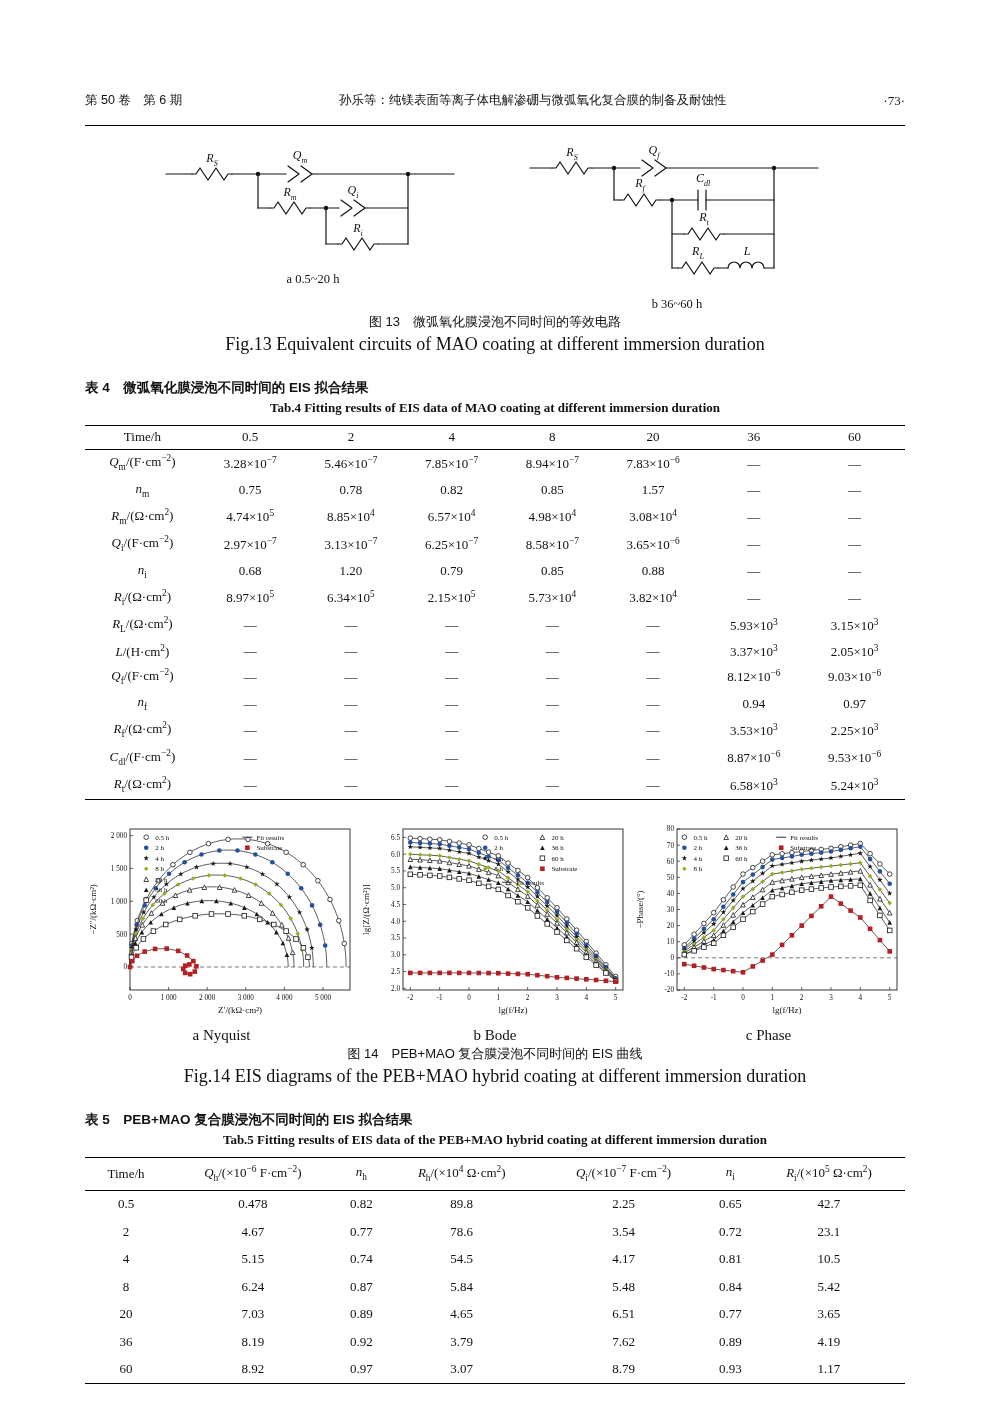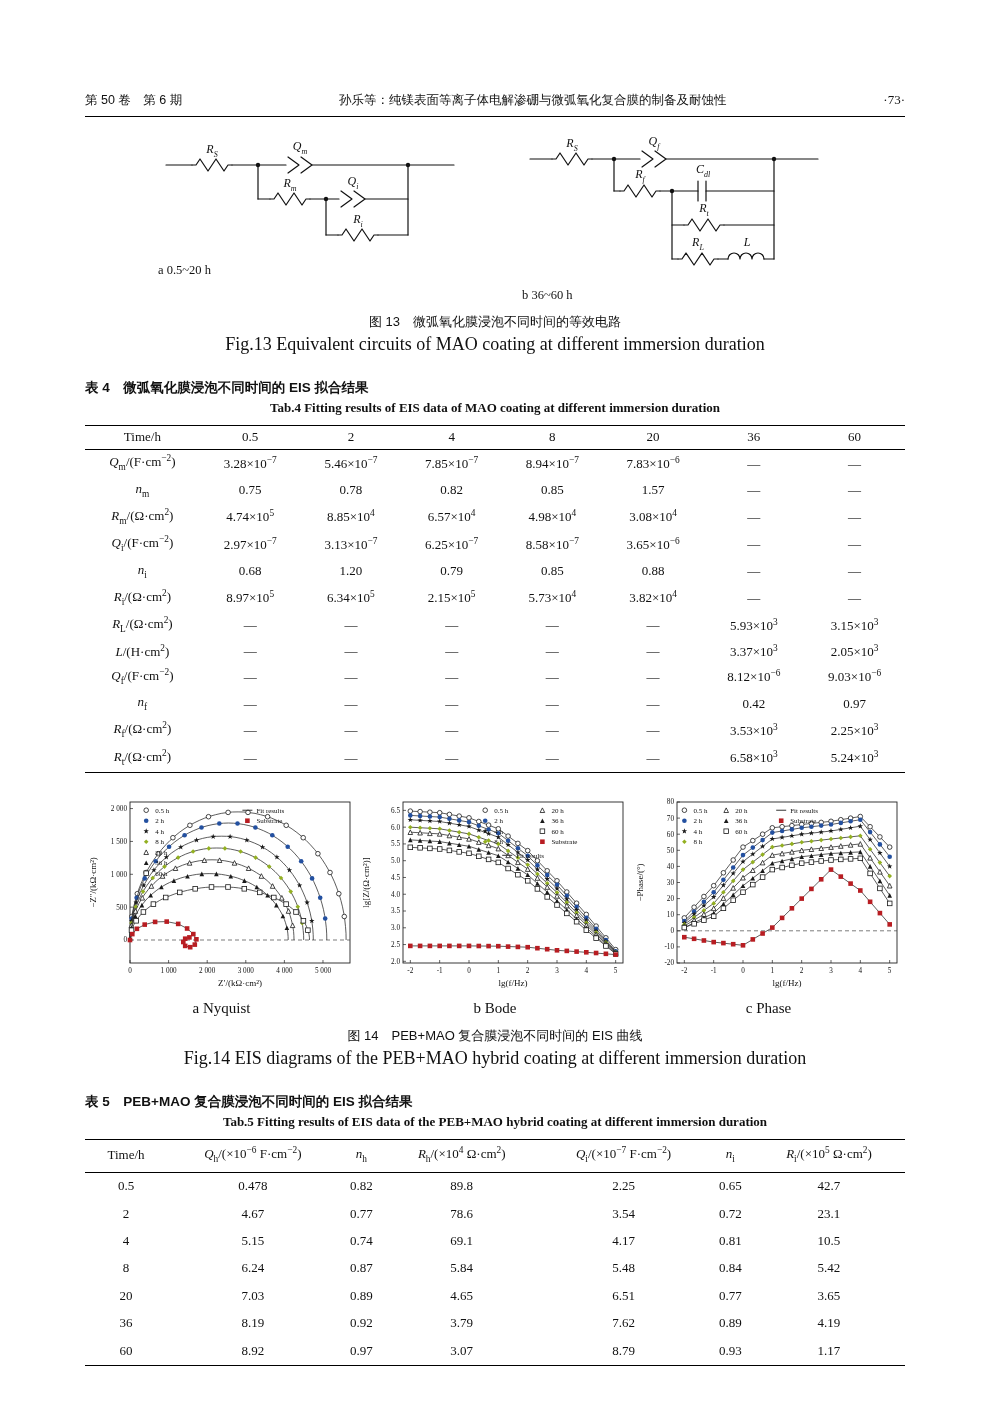--- a/index.html
+++ b/index.html
@@ -1,30 +1,30 @@
 <!DOCTYPE html>
 <html><head>
 <meta charset="utf-8">
 <style>
   html,body{margin:0;padding:0;background:#e8e8e8;}
   .page{width:993px;height:1404px;margin:0 auto;background:#fff;box-sizing:border-box;
         padding:92px 88px 30px 85px;font-family:"Liberation Serif",serif;color:#111;
         position:relative;overflow:hidden;}
   
-  .hdr{display:flex;align-items:flex-start;font-size:13px;padding-bottom:7px;border-bottom:1.4px solid #000;}
+  .hdr{display:flex;align-items:flex-end;font-size:13px;padding-bottom:16px;border-bottom:1.4px solid #000;}
   .hdr .left{white-space:nowrap;font-family:"Liberation Sans",sans-serif;font-size:12.5px;}
   .hdr .center{flex:1;text-align:center;font-family:"Liberation Sans",sans-serif;font-size:12.5px;}
   .hdr .right{white-space:nowrap;}
   
   .circuits{display:flex;justify-content:center;gap:54px;margin-top:20px;}
-  .circuit-block{}
+  .circuit-block{text-align:center;}
   .circuit-label{font-size:12.5px;margin-top:2px;}
   .clabel{font:italic 12px "Liberation Serif",serif;fill:#111;text-anchor:middle;}
   
-  .fig-cap-zh{text-align:center;font-family:"Liberation Sans",sans-serif;font-size:13px;margin-top:10px;}
+  .fig-cap-zh{text-align:center;font-family:"Liberation Sans",sans-serif;font-size:13px;margin-top:1px;}
   .fig-cap-en{text-align:center;font-size:18px;margin-top:3px;}
   .tbl-title-zh{text-align:left;font-family:"Liberation Sans",sans-serif;font-weight:bold;font-size:13.5px;margin-top:24px;}
   .tbl-title-en{text-align:center;font-weight:bold;font-size:13px;margin-top:3px;}
   
   .sci-table{width:100%;border-collapse:collapse;margin-top:9px;font-size:13px;
              border-top:1.6px solid #000;border-bottom:1.6px solid #000;}
   .sci-table thead tr{border-bottom:0.9px solid #000;}
   .sci-table th,.sci-table td{font-weight:normal;text-align:center;padding:3.4px 2px;line-height:1.25;}
   #table4 th:first-child{width:14%;}
   #table5 th,.sci-table#table5 td{padding:5.6px 2px;}
@@ -240,32 +240,42 @@
           <td>8.12×10<sup>−6</sup></td>
           <td>9.03×10<sup>−6</sup></td>
         </tr>
         <tr>
           <th><i>n</i><sub>f</sub></th>
           <td>—</td>
           <td>—</td>
           <td>—</td>
           <td>—</td>
           <td>—</td>
-          <td>0.42</td>
+          <td>0.94</td>
           <td>0.97</td>
         </tr>
         <tr>
           <th><i>R</i><sub>f</sub>/(Ω·cm<sup>2</sup>)</th>
           <td>—</td>
           <td>—</td>
           <td>—</td>
           <td>—</td>
           <td>—</td>
           <td>3.53×10<sup>3</sup></td>
           <td>2.25×10<sup>3</sup></td>
+        </tr>
+        <tr>
+          <th><i>C</i><sub>dl</sub>/(F·cm<sup>−2</sup>)</th>
+          <td>—</td>
+          <td>—</td>
+          <td>—</td>
+          <td>—</td>
+          <td>—</td>
+          <td>8.87×10<sup>−6</sup></td>
+          <td>9.53×10<sup>−6</sup></td>
         </tr>
         <tr>
           <th><i>R</i><sub>t</sub>/(Ω·cm<sup>2</sup>)</th>
           <td>—</td>
           <td>—</td>
           <td>—</td>
           <td>—</td>
           <td>—</td>
           <td>6.58×10<sup>3</sup></td>
           <td>5.24×10<sup>3</sup></td>
@@ -988,21 +998,21 @@
           <td>0.77</td>
           <td>78.6</td>
           <td>3.54</td>
           <td>0.72</td>
           <td>23.1</td>
         </tr>
         <tr>
           <th>4</th>
           <td>5.15</td>
           <td>0.74</td>
-          <td>69.1</td>
+          <td>54.5</td>
           <td>4.17</td>
           <td>0.81</td>
           <td>10.5</td>
         </tr>
         <tr>
           <th>8</th>
           <td>6.24</td>
           <td>0.87</td>
           <td>5.84</td>
           <td>5.48</td>

